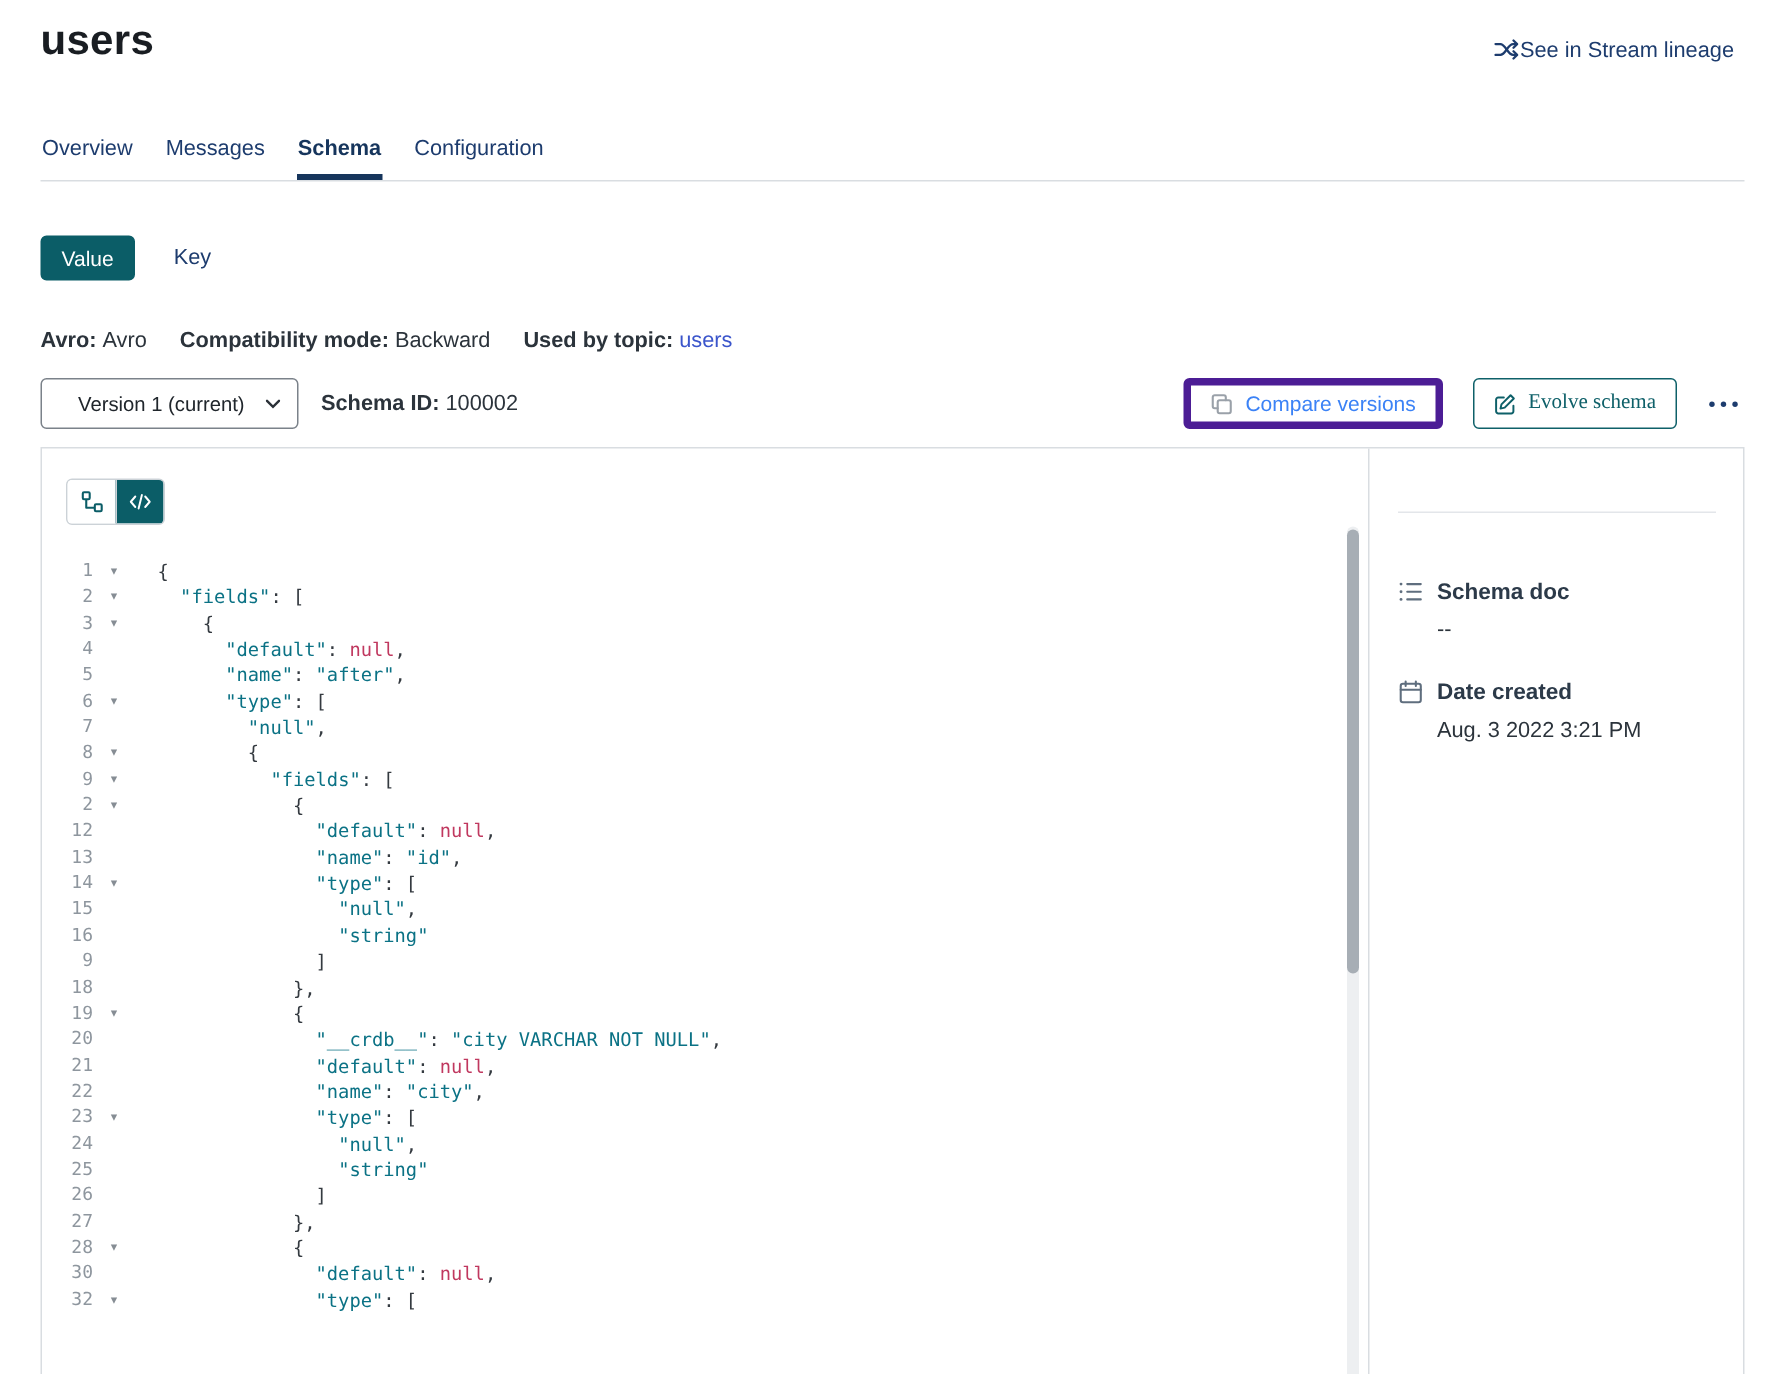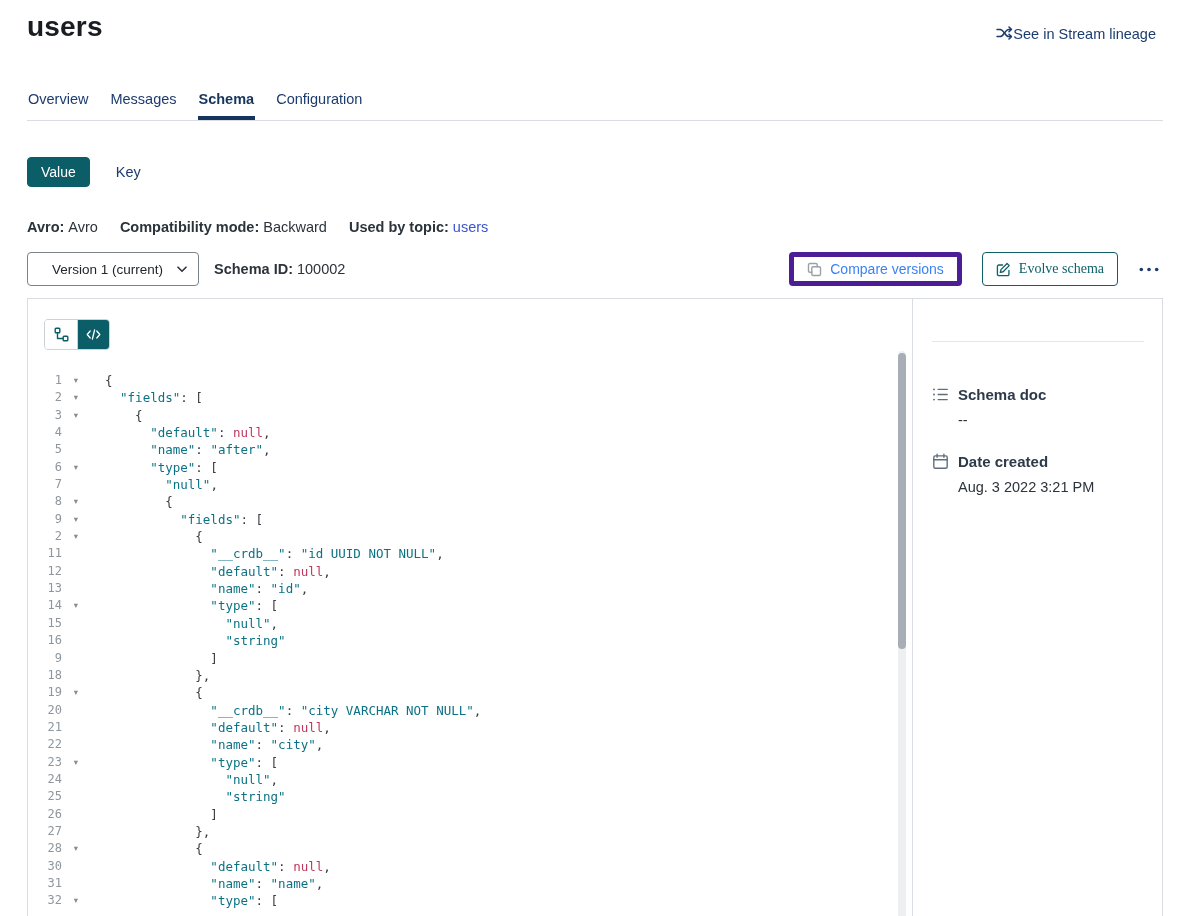--- a/index.html
+++ b/index.html
@@ -230,25 +230,20 @@
             <span class="ln">9</span>
             <span class="fold">▾</span>
             <span class="src">          <span class="tk-k">"fields"</span><span class="tk-p">: [</span></span>
           </div>
           <div class="crow">
             <span class="ln">2</span>
             <span class="fold">▾</span>
             <span class="src">            <span class="tk-p">{</span></span>
           </div>
           <div class="crow">
-            <span class="ln">11</span>
-            <span class="fold"></span>
-            <span class="src">              <span class="tk-k">"__crdb__"</span><span class="tk-p">: </span><span class="tk-s">"id UUID NOT NULL"</span><span class="tk-p">,</span></span>
-          </div>
-          <div class="crow">
             <span class="ln">12</span>
             <span class="fold"></span>
             <span class="src">              <span class="tk-k">"default"</span><span class="tk-p">: </span><span class="tk-n">null</span><span class="tk-p">,</span></span>
           </div>
           <div class="crow">
             <span class="ln">13</span>
             <span class="fold"></span>
             <span class="src">              <span class="tk-k">"name"</span><span class="tk-p">: </span><span class="tk-s">"id"</span><span class="tk-p">,</span></span>
           </div>
           <div class="crow">
@@ -323,25 +318,20 @@
           </div>
           <div class="crow">
             <span class="ln">28</span>
             <span class="fold">▾</span>
             <span class="src">            <span class="tk-p">{</span></span>
           </div>
           <div class="crow">
             <span class="ln">30</span>
             <span class="fold"></span>
             <span class="src">              <span class="tk-k">"default"</span><span class="tk-p">: </span><span class="tk-n">null</span><span class="tk-p">,</span></span>
-          </div>
-          <div class="crow">
-            <span class="ln">31</span>
-            <span class="fold"></span>
-            <span class="src">              <span class="tk-k">"name"</span><span class="tk-p">: </span><span class="tk-s">"name"</span><span class="tk-p">,</span></span>
           </div>
           <div class="crow">
             <span class="ln">32</span>
             <span class="fold">▾</span>
             <span class="src">              <span class="tk-k">"type"</span><span class="tk-p">: [</span></span>
           </div>
         </div>
 
       <div class="scrollbar">
         <div class="thumb"></div>

